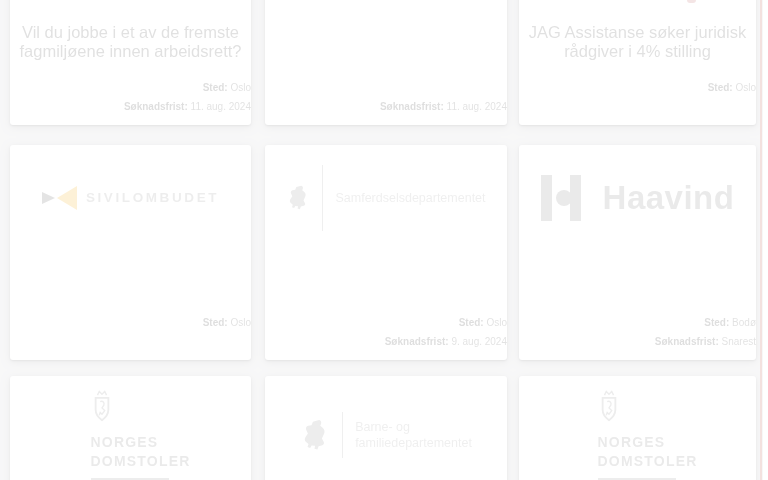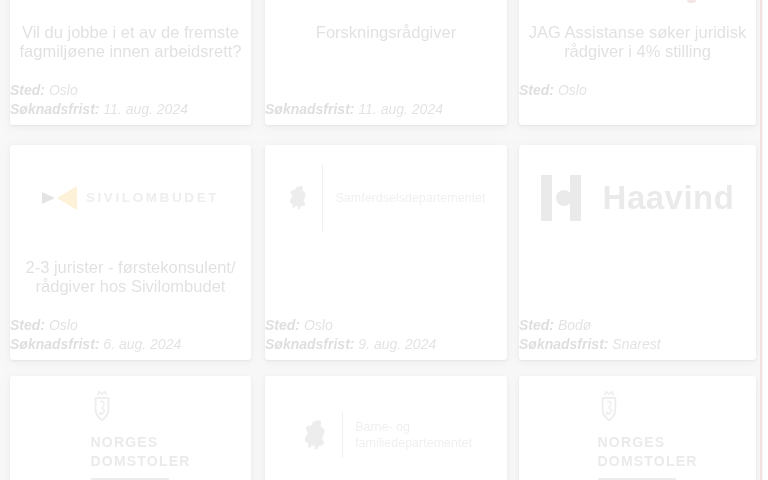--- a/index.html
+++ b/index.html
@@ -12,21 +12,21 @@
   .card{position:absolute;width:241px;height:215px;background:#ffffff;border-radius:3px;
     box-shadow:0 1px 2px rgba(0,0,0,.45), 0 2px 8px rgba(0,0,0,.35);}
   .c1{left:10px;} .c2{left:265px;width:242px;} .c3{left:519px;width:237px;}
   .r1{top:-90px;} .r2{top:145px;} .r3{top:376px;}
 
   .logo-zone{position:absolute;top:0;left:0;right:0;height:105px;
     display:flex;align-items:center;justify-content:center;}
   .r3 .logo-zone{height:118px;}
   .job-title{position:absolute;top:113px;left:8px;right:8px;text-align:center;
     font-size:16.5px;line-height:19px;color:#3f3f3f;white-space:pre-line;}
-  .meta{position:absolute;left:0;right:0;text-align:left;font-size:14px;color:#4a4a4a;font-style:italic;}
+  .meta{position:absolute;left:0;right:0;text-align:right;font-size:10px;color:#4a4a4a;}
   .meta b{color:#2e2e2e;font-weight:700;}
   .meta.sted{top:172px;}
   .meta.frist{top:191px;}
 
   
   .logo-sivil{display:flex;align-items:center;}
   .sivil-arrow-right{width:0;height:0;border-top:6px solid transparent;
     border-bottom:6px solid transparent;border-left:13px solid #555555;}
   .sivil-arrow-left{width:0;height:0;border-top:12px solid transparent;
     border-bottom:12px solid transparent;border-right:20px solid #f0a500;margin-left:2px;}
@@ -75,21 +75,20 @@
       <b>Sted:</b>
       <span>Oslo</span>
     </div>
     <div class="meta frist">
       <b>Søknadsfrist:</b>
       <span>11. aug. 2024</span>
     </div>
   </div>
 
   <div class="card r1 c2">
-    <div class="job-title">Forskningsrådgiver</div>
     <div class="meta frist">
       <b>Søknadsfrist:</b>
       <span>11. aug. 2024</span>
     </div>
   </div>
 
   <div class="card r1 c3">
     <div class="job-title">JAG Assistanse søker juridisk
 rådgiver i 4% stilling</div>
     <div class="meta sted">
@@ -100,29 +99,23 @@
   <div class="jag-remnant"></div>
 
   <div class="card r2 c1">
     <div class="logo-zone">
       <div class="logo-sivil">
         <span class="sivil-arrow-right"></span>
         <span class="sivil-arrow-left"></span>
         <span class="sivil-text">SIVILOMBUDET</span>
       </div>
     </div>
-    <div class="job-title">2-3 jurister - førstekonsulent/
-rådgiver hos Sivilombudet</div>
-    <div class="meta sted">
-      <b>Sted:</b>
-      <span>Oslo</span>
-    </div>
-    <div class="meta frist">
-      <b>Søknadsfrist:</b>
-      <span>6. aug. 2024</span>
+    <div class="meta sted">
+      <b>Sted:</b>
+      <span>Oslo</span>
     </div>
   </div>
 
   <div class="card r2 c2">
     <div class="logo-zone">
       <div class="logo-dep">
         <svg class="dep-lion small" viewBox="0 0 28 34">
           <path d="M18 2c1.8.6 2.4 2 1.9 3.6l-.8 2 2.6 2.2c1.5 1.4 2 3.3 1.2 5.2l-2.2 5 1.8 3.4c.6 1.3 0 2.6-1.4 3l-3.6 1-1.2 3.2-2.8-.8.6-2.8-3.4-.4-1.4 2.6-2.6-1 1-3-2.4-2c-1.4-1.2-1.6-3-.6-4.6l2.4-3.6-1.6-3.4C4.7 9.8 5.6 8 7.4 7.6l3.2-.6L12 3.6 18 2z"></path>
         </svg>
         <span class="dep-divider tall"></span>

